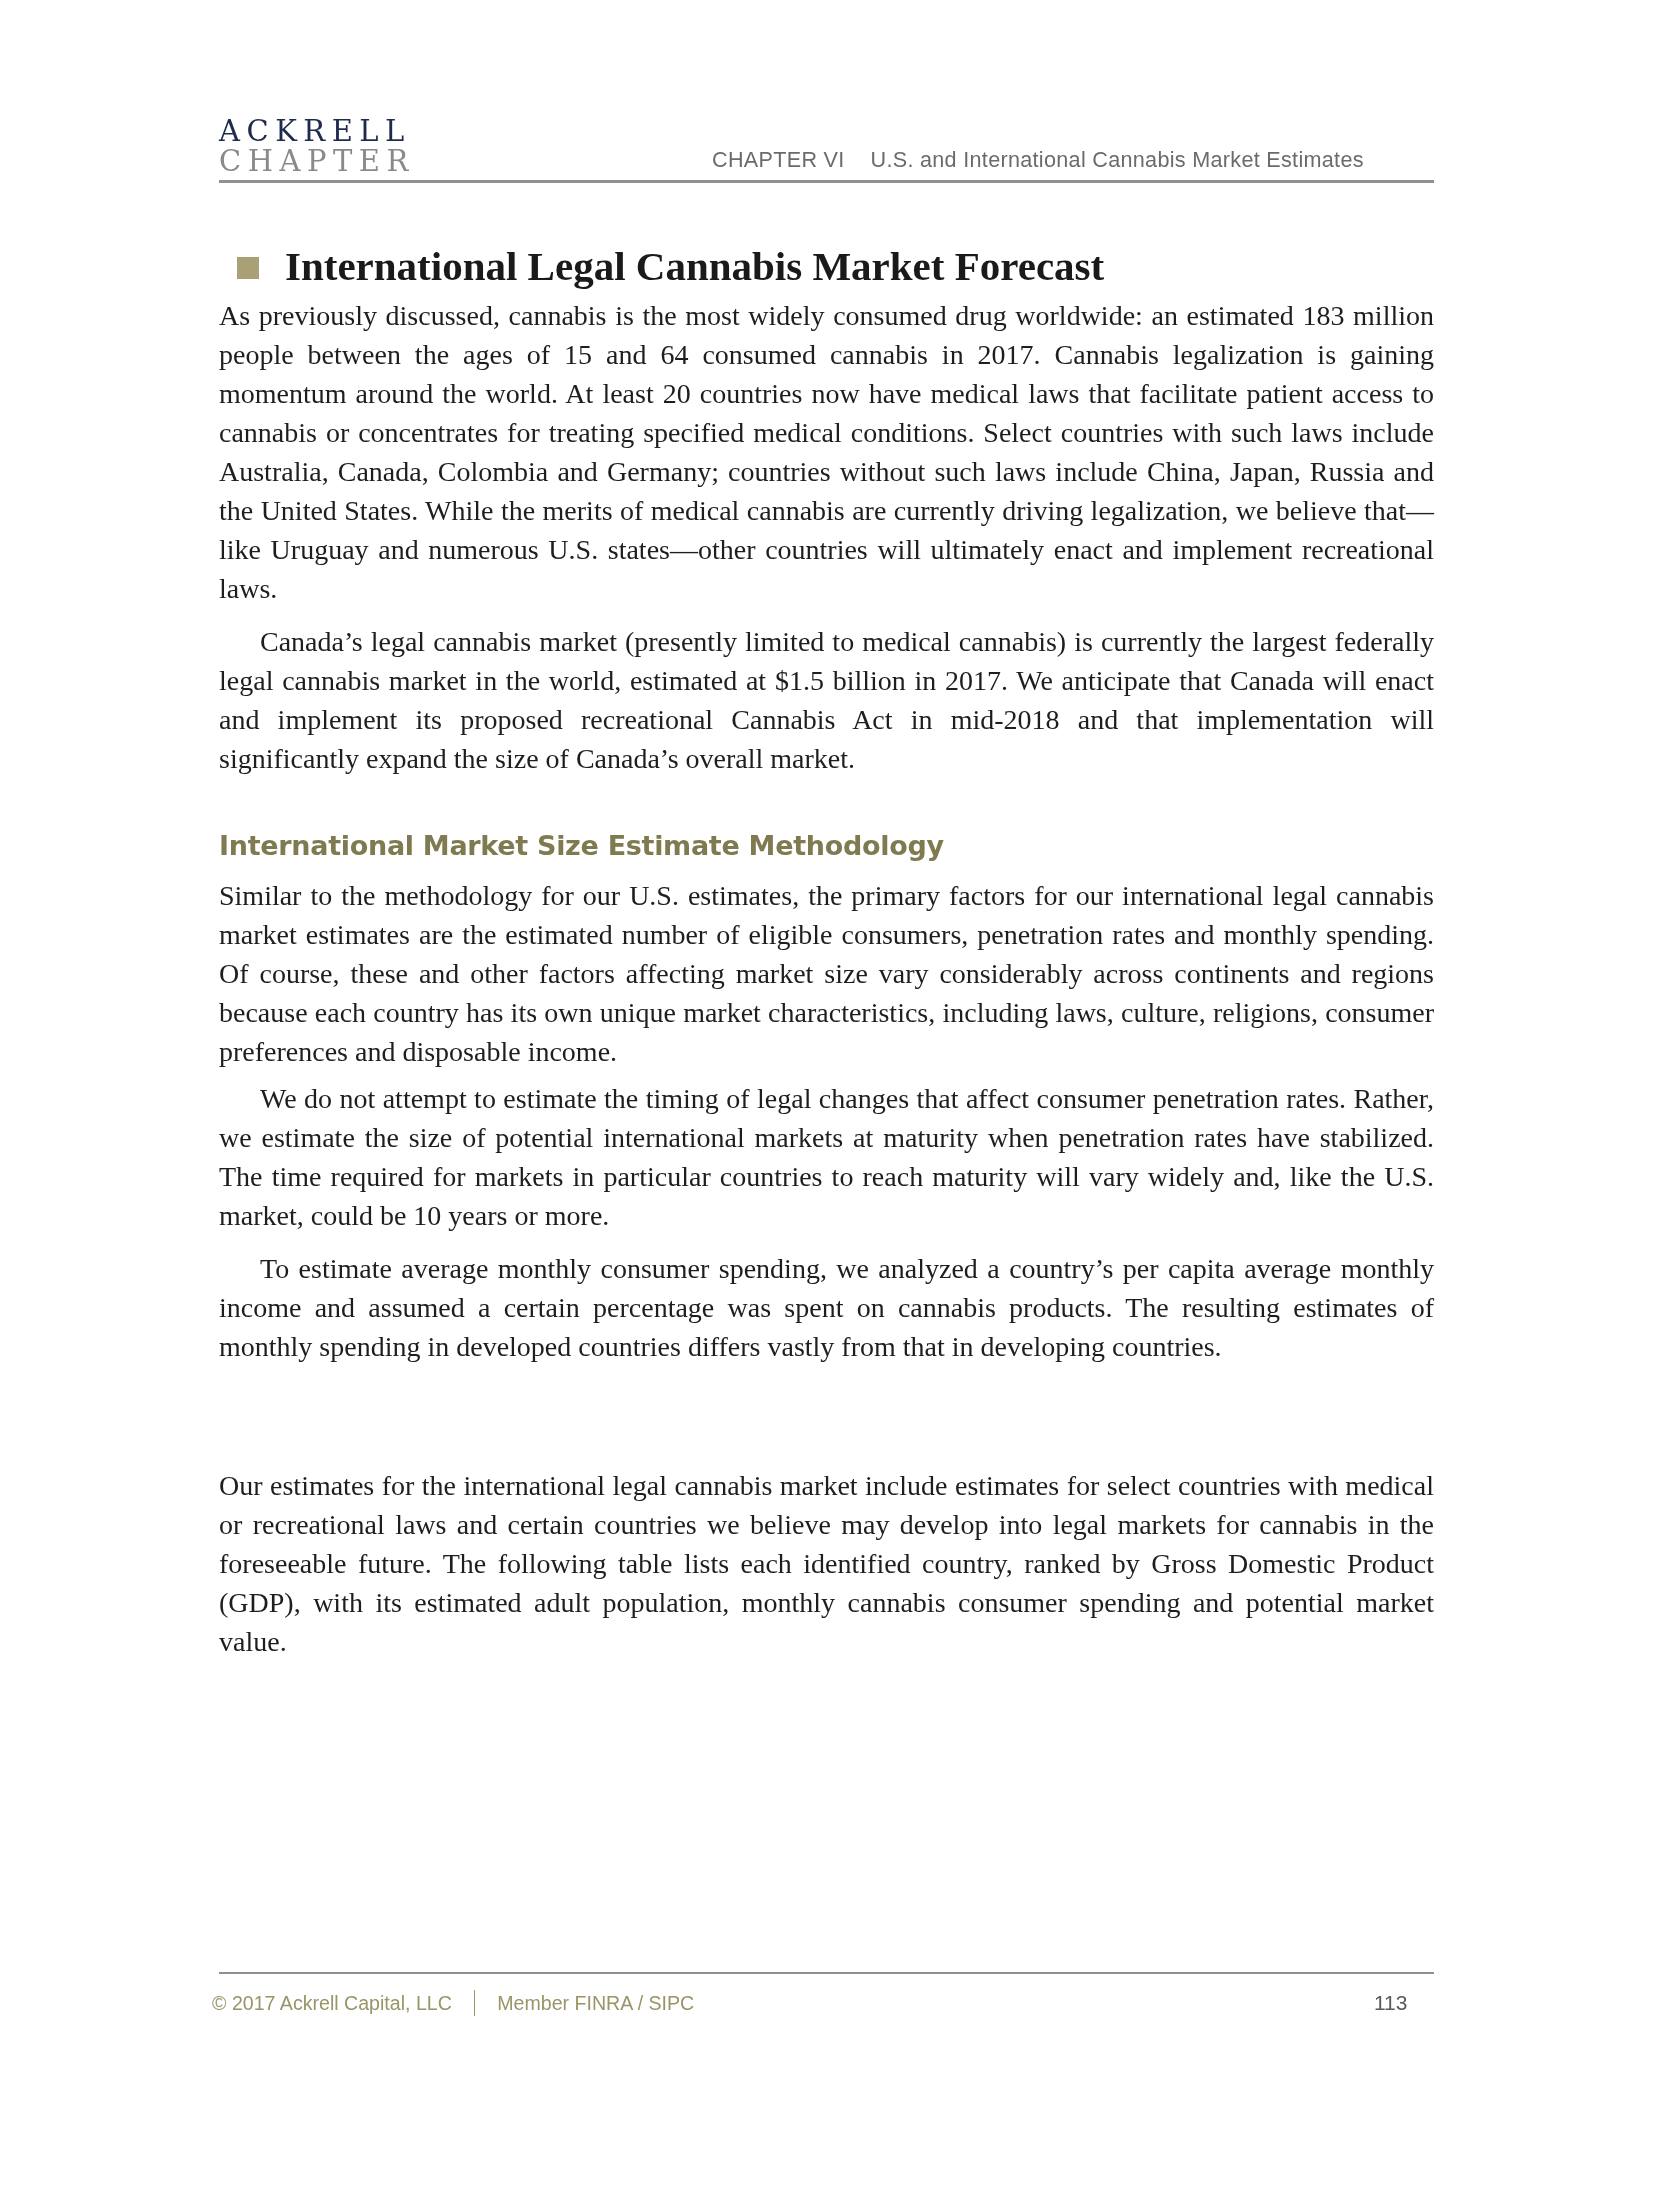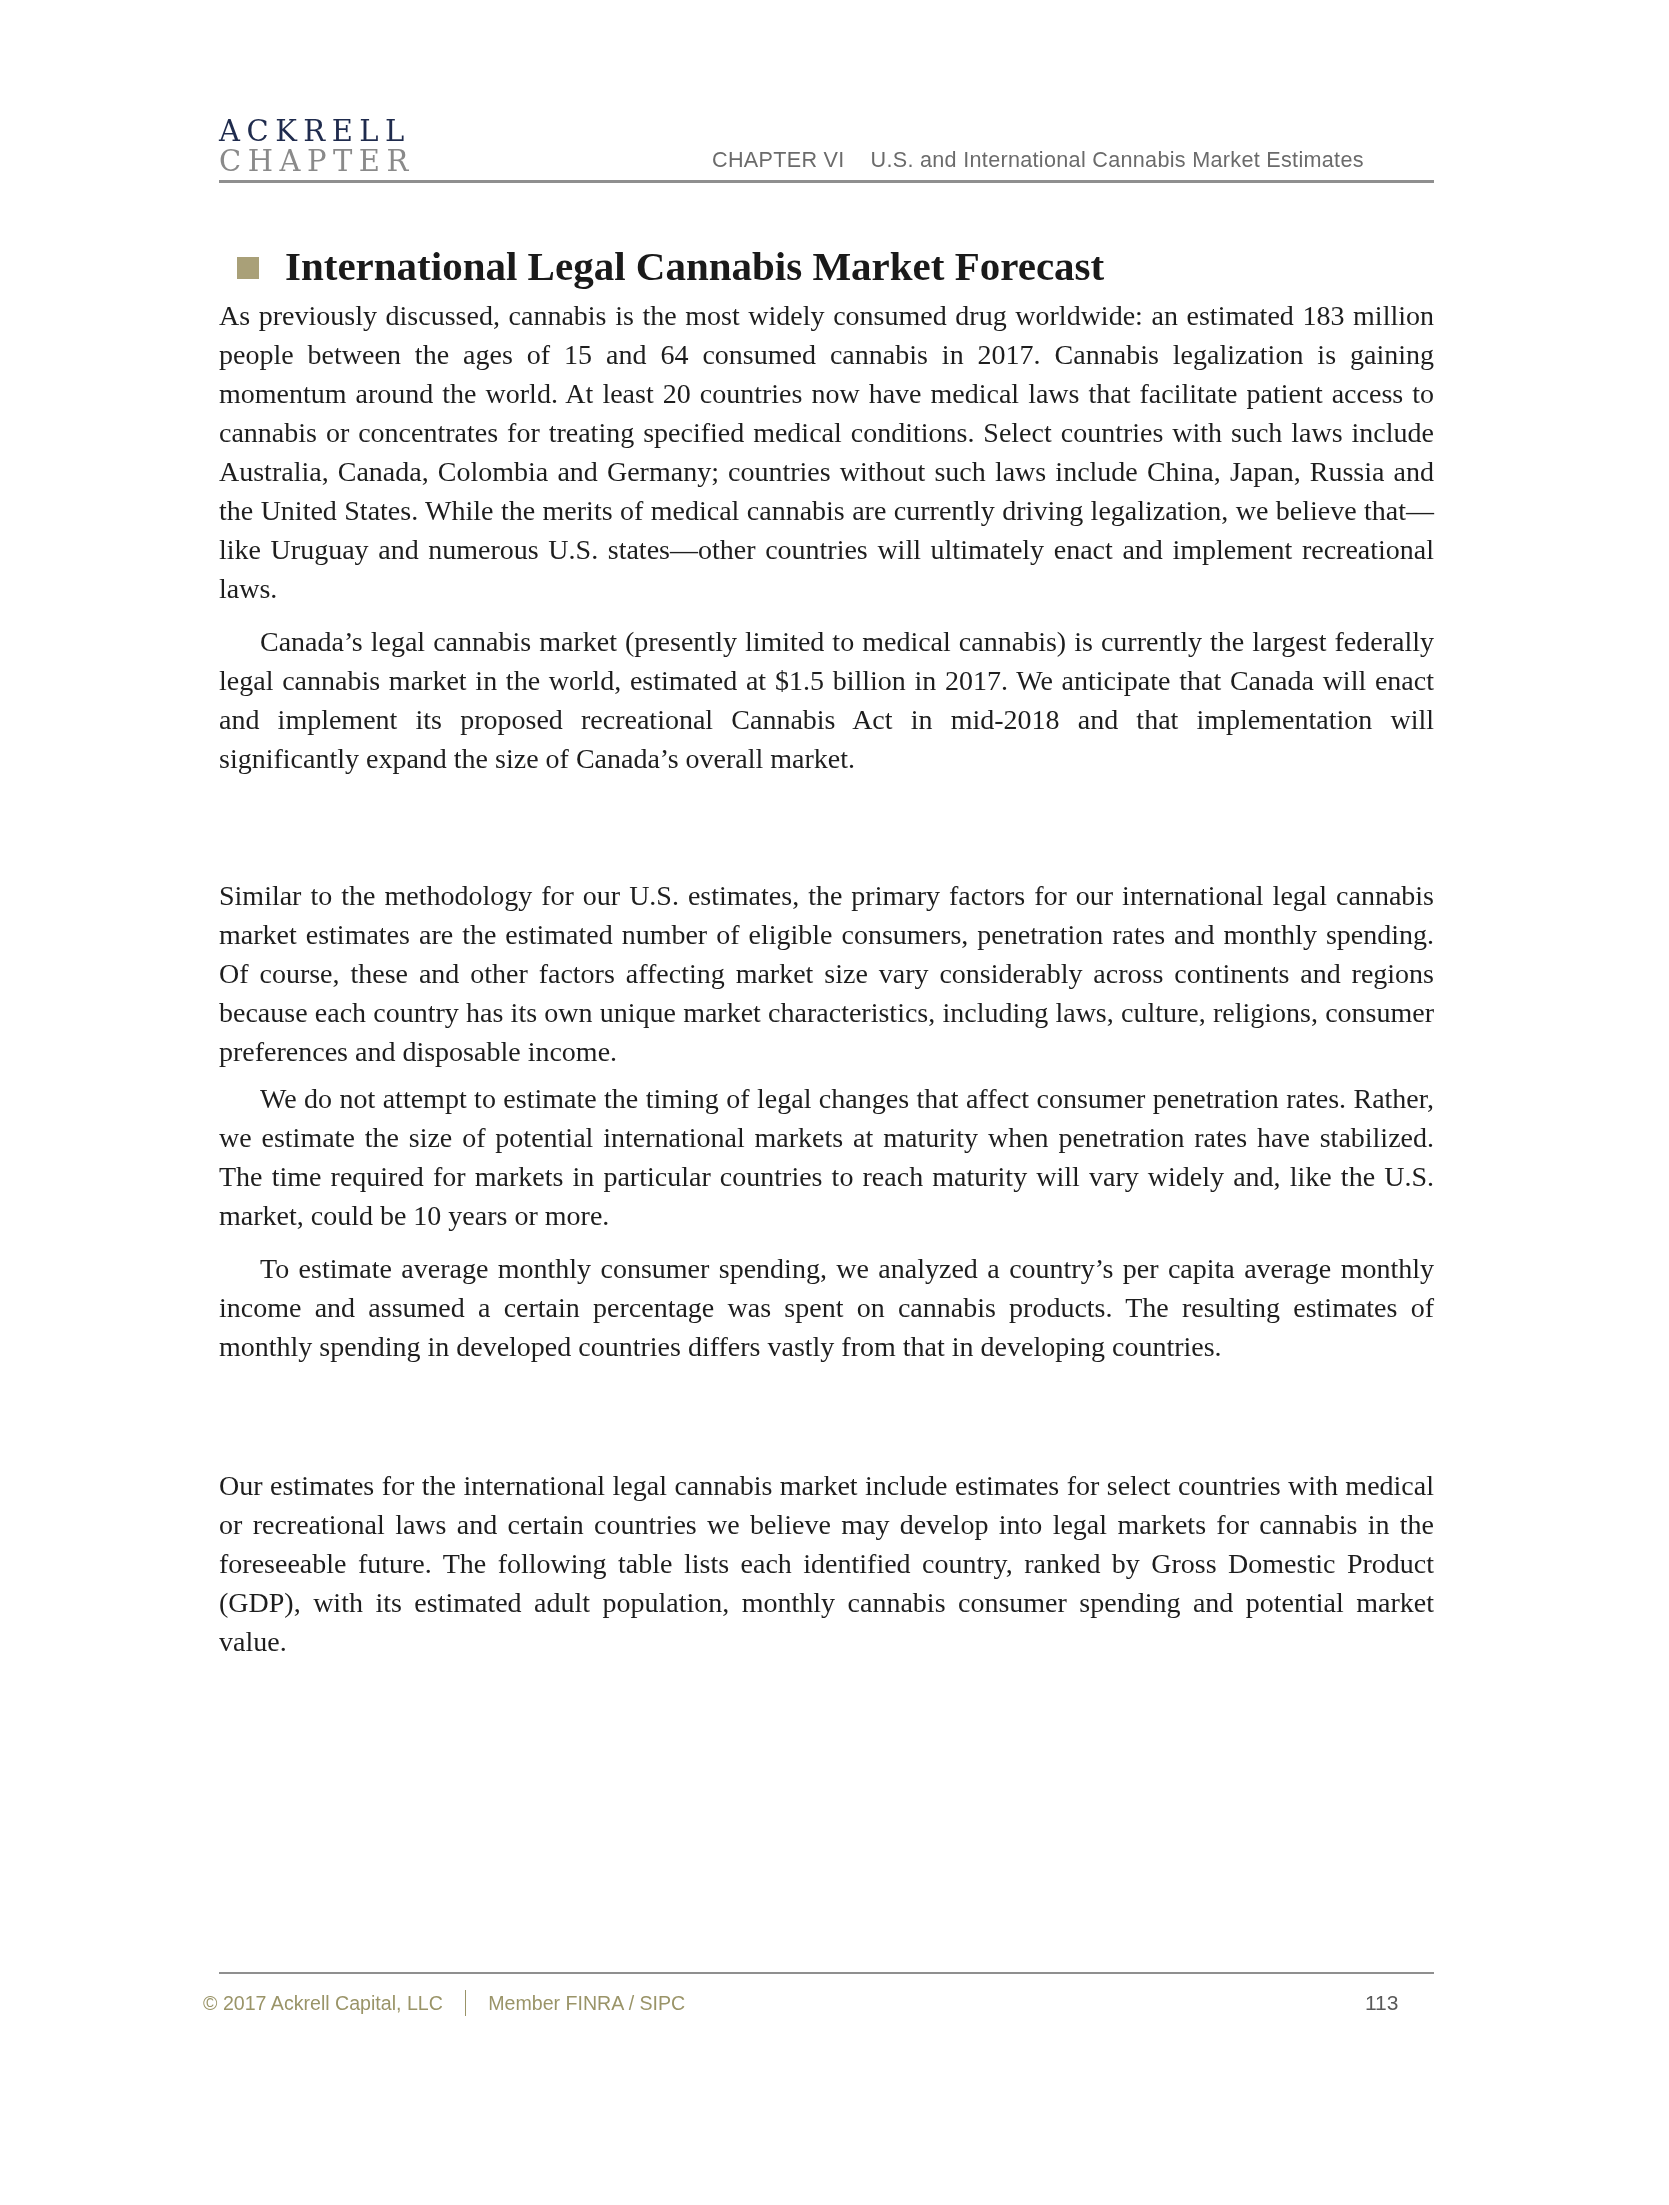--- a/index.html
+++ b/index.html
@@ -18,21 +18,21 @@
   .title-row { position: absolute; left: 237px; top: 242px; display: flex; align-items: center; }
   .title-square { width: 22px; height: 22px; background: #a9a078; margin-right: 26px; margin-top: 3.9px; }
   .title { font-family: "Liberation Serif", serif; font-weight: bold; font-size: 41px; color: #1a1a1a; margin: 0; white-space: nowrap; }
 
   .body-text { position: absolute; left: 219px; width: 1215px; font-family: "Liberation Serif", serif; font-size: 28px; line-height: 39px; color: #1e1e1e; text-align: justify; margin: 0; hyphens: manual; }
   .body-text.indent { text-indent: 41px; }
 
   .subhead { position: absolute; left: 219px; font-family: "DejaVu Sans", sans-serif; font-weight: bold; font-size: 27px; color: #7f7a50; margin: 0; white-space: nowrap; letter-spacing: -0.3px; }
 
   .footer-rule { position: absolute; left: 219px; top: 1972px; width: 1215px; height: 2px; background: #8f8f8f; }
-  .footer { position: absolute; left: 203px; top: 1990px; width: 1215px; font-family: "Liberation Sans", sans-serif; font-size: 19.6px; color: #9a9468; display: flex; align-items: center; }
+  .footer { position: absolute; left: 212px; top: 1990px; width: 1215px; font-family: "Liberation Sans", sans-serif; font-size: 19.6px; color: #9a9468; display: flex; align-items: center; }
   .footer .sep { width: 1.3px; height: 26px; background: #9a9468; margin: 0 22px; }
   .footer .page-num { margin-left: auto; color: #5a5a5a; font-size: 21px; margin-right: 19.6px; }
 
   .bates { position: absolute; right: 39px; top: 2139px; font-family: "Liberation Sans", sans-serif; font-size: 34px; color: #000; letter-spacing: 0.7px; }
 </style>
 </head>
 <body>
 
 <div class="page">
 
@@ -49,20 +49,21 @@
   <div class="header-rule"></div>
 
   <div class="title-row">
     <div class="title-square"></div>
     <h1 class="title">International Legal Cannabis Market Forecast</h1>
   </div>
 
   <p class="body-text" style="top:296px;">As previously discussed, cannabis is the most widely consumed drug worldwide: an estimated 183 mil­lion people between the ages of 15 and 64 consumed cannabis in 2017. Cannabis legalization is gain­ing momentum around the world. At least 20 countries now have medical laws that facilitate patient access to cannabis or concentrates for treating specified medical conditions. Select countries with such laws include Australia, Canada, Colombia and Germany; countries without such laws include China, Japan, Russia and the United States. While the merits of medical cannabis are currently driving legal­ization, we believe that—like Uruguay and numerous U.S. states—other countries will ultimately enact and implement recreational laws.</p>
   <p class="body-text indent" style="top:622px;">Canada’s legal cannabis market (presently limited to medical cannabis) is currently the largest fed­erally legal cannabis market in the world, estimated at $1.5 billion in 2017. We anticipate that Canada will enact and implement its proposed recreational Cannabis Act in mid-2018 and that implementa­tion will significantly expand the size of Canada’s overall market.</p>
 
+  <h2 class="subhead" style="top:830px;">International Market Size Estimate Methodology</h2>
   <p class="body-text" style="top:876px;">Similar to the methodology for our U.S. estimates, the primary factors for our international legal can­nabis market estimates are the estimated number of eligible consumers, penetration rates and monthly spending. Of course, these and other factors affecting market size vary considerably across continents and regions because each country has its own unique market characteristics, including laws, culture, religions, consumer preferences and disposable income.</p>
   <p class="body-text indent" style="top:1079px;">We do not attempt to estimate the timing of legal changes that affect consumer penetration rates. Rather, we estimate the size of potential international markets at maturity when penetration rates have stabilized. The time required for markets in particular countries to reach maturity will vary widely and, like the U.S. market, could be 10 years or more.</p>
   <p class="body-text indent" style="top:1249px;">To estimate average monthly consumer spending, we analyzed a country’s per capita average monthly income and assumed a certain percentage was spent on cannabis products. The resulting estimates of monthly spending in developed countries differs vastly from that in developing countries.</p>
 
   <p class="body-text" style="top:1466px;">Our estimates for the international legal cannabis market include estimates for select countries with medical or recreational laws and certain countries we believe may develop into legal markets for can­nabis in the foreseeable future. The following table lists each identified country, ranked by Gross Domestic Product (GDP), with its estimated adult population, monthly cannabis consumer spending and potential market value.</p>
 
   <div class="footer-rule"></div>
   <div class="footer">
     <span>© 2017 Ackrell Capital, LLC</span>
     <span class="sep"></span>

